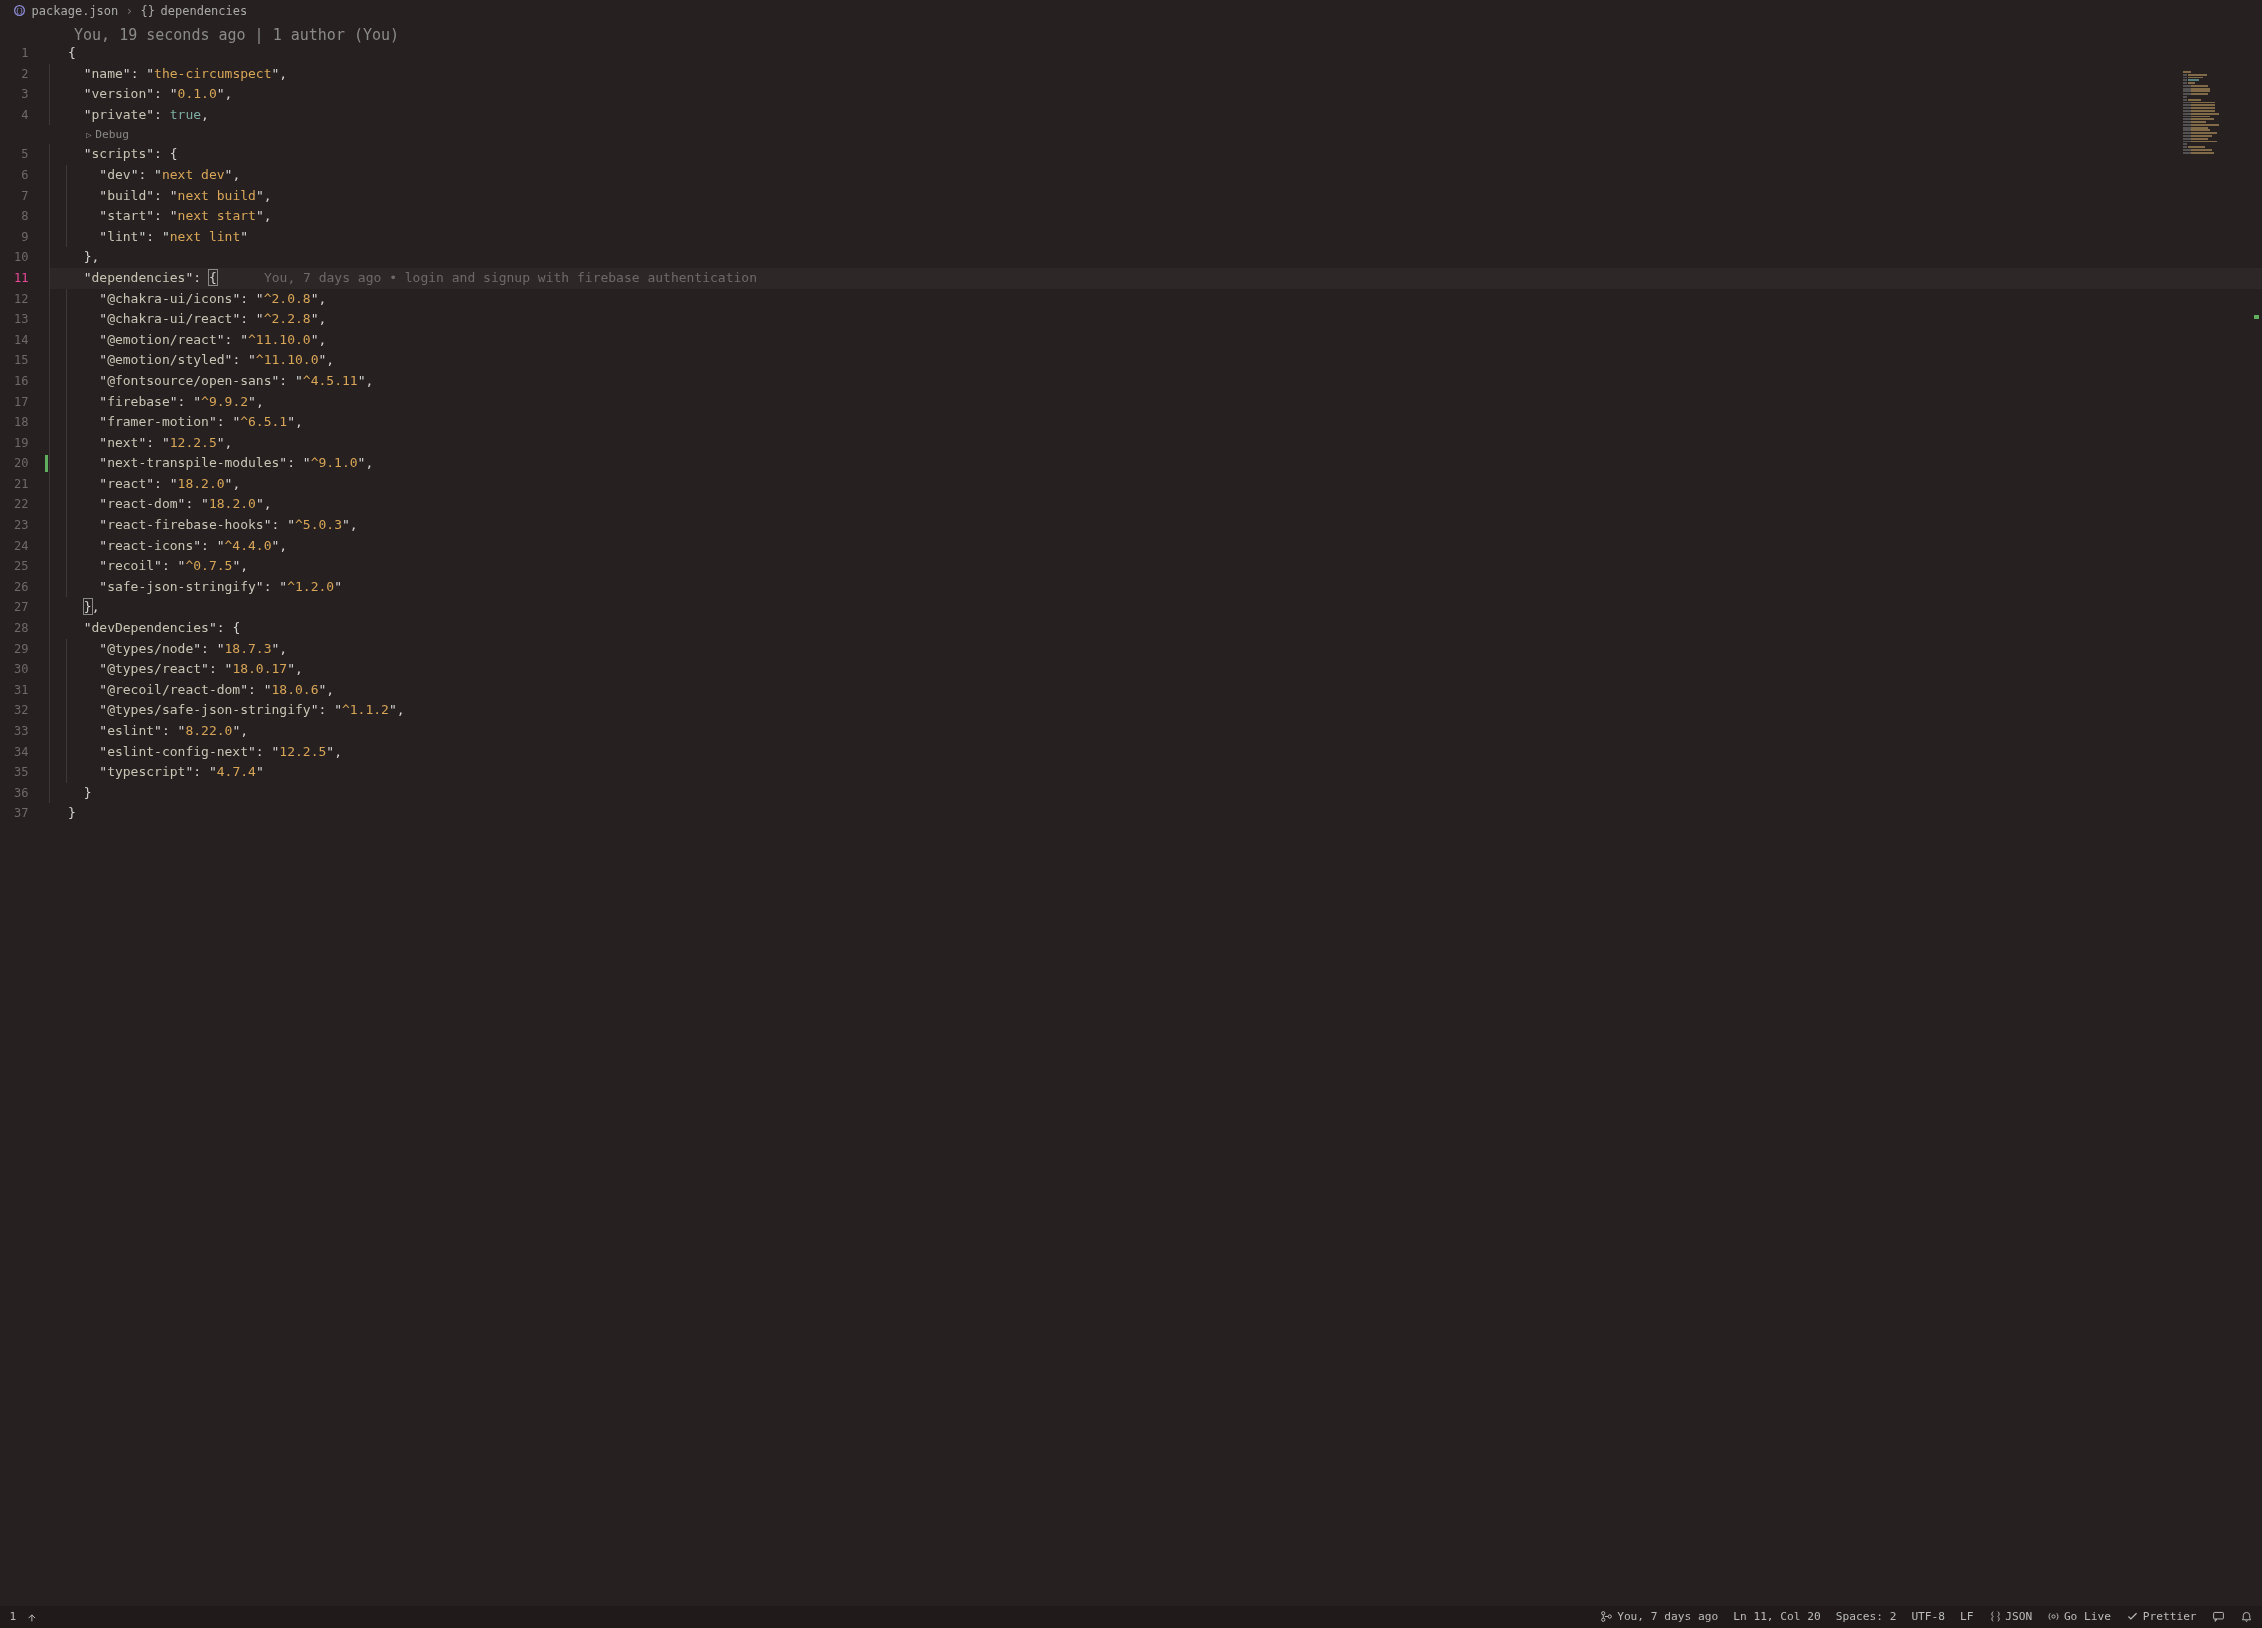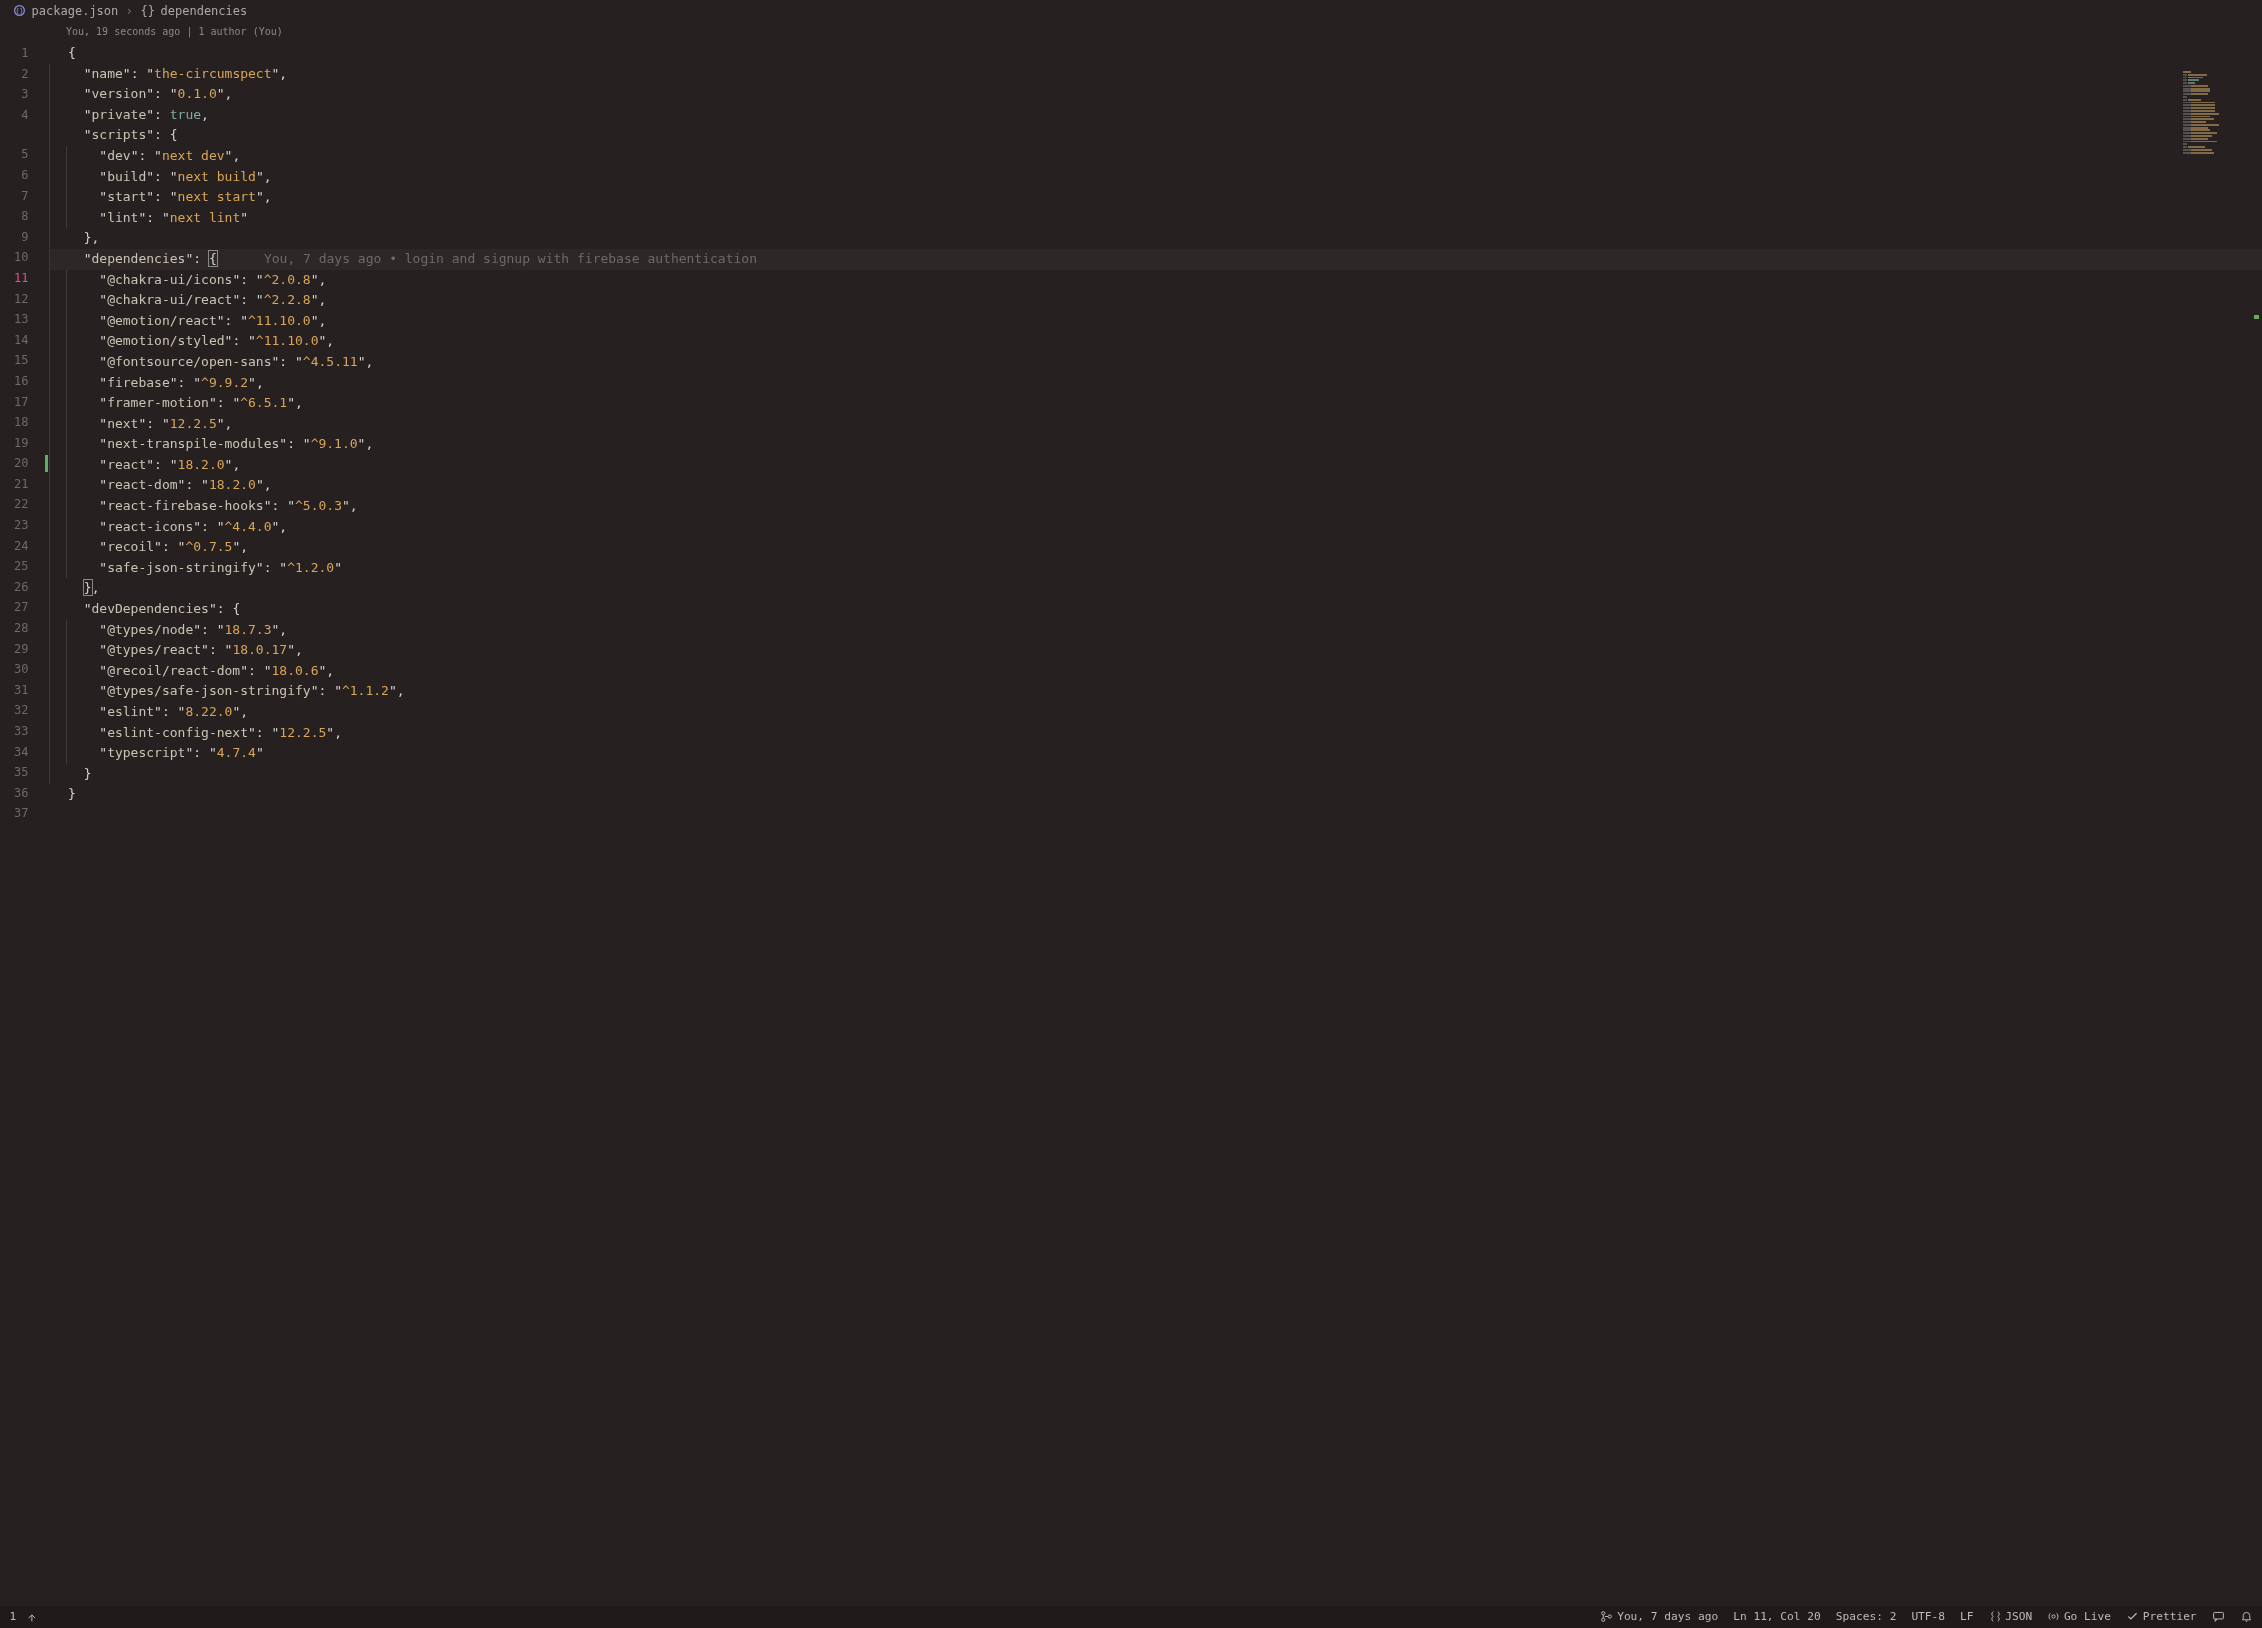--- a/index.html
+++ b/index.html
@@ -25,23 +25,24 @@
 .breadcrumbs .icon {
   width: 13px;
   height: 13px;
   display: inline-flex;
   align-items: center;
 }
 .breadcrumbs .chev { color: #777; margin: 0 1.9px; }
 .breadcrumbs .braces { color: #aaa; }
 .gitlens-info {
   padding: 1.9px 13px 1.9px 66px;
-  font-size: 10px;
+  font-size: 15px;
   color: #8a8a8a;
   height: 19px;
+  margin-left: 8px;
 }
 .editor-area {
   flex: 1;
   display: flex;
   position: relative;
   overflow: hidden;
 }
 .gutter {
   width: 49px;
   text-align: right;
@@ -214,20 +215,21 @@
     <div class="ln">35</div>
     <div class="ln">36</div>
     <div class="ln">37</div>
   </div>
 
   <div class="code" id="code">
       <div class="line"><span class="p">{</span></div>
       <div class="line"><span class="guide" style="left:0px"></span>  <span class="p">"</span><span class="k">name</span><span class="p">"</span><span class="p">: </span><span class="p">"</span><span class="s">the-circumspect</span><span class="p">"</span><span class="p">,</span></div>
       <div class="line"><span class="guide" style="left:0px"></span>  <span class="p">"</span><span class="k">version</span><span class="p">"</span><span class="p">: </span><span class="p">"</span><span class="s">0.1.0</span><span class="p">"</span><span class="p">,</span></div>
       <div class="line"><span class="guide" style="left:0px"></span>  <span class="p">"</span><span class="k">private</span><span class="p">"</span><span class="p">: </span><span class="b">true</span><span class="p">,</span></div>
+      <div class="codelens-line"><span class="tri">▷</span>Debug</div>
       <div class="line"><span class="guide" style="left:0px"></span>  <span class="p">"</span><span class="k">scripts</span><span class="p">"</span><span class="p">: </span><span class="p">{</span></div>
       <div class="line"><span class="guide" style="left:0px"></span><span class="guide" style="left:17px"></span>    <span class="p">"</span><span class="k">dev</span><span class="p">"</span><span class="p">: </span><span class="p">"</span><span class="s">next dev</span><span class="p">"</span><span class="p">,</span></div>
       <div class="line"><span class="guide" style="left:0px"></span><span class="guide" style="left:17px"></span>    <span class="p">"</span><span class="k">build</span><span class="p">"</span><span class="p">: </span><span class="p">"</span><span class="s">next build</span><span class="p">"</span><span class="p">,</span></div>
       <div class="line"><span class="guide" style="left:0px"></span><span class="guide" style="left:17px"></span>    <span class="p">"</span><span class="k">start</span><span class="p">"</span><span class="p">: </span><span class="p">"</span><span class="s">next start</span><span class="p">"</span><span class="p">,</span></div>
       <div class="line"><span class="guide" style="left:0px"></span><span class="guide" style="left:17px"></span>    <span class="p">"</span><span class="k">lint</span><span class="p">"</span><span class="p">: </span><span class="p">"</span><span class="s">next lint</span><span class="p">"</span></div>
       <div class="line"><span class="guide" style="left:0px"></span>  <span class="p">},</span></div>
       <div class="line current-line"><span class="guide" style="left:0px"></span>  <span class="p">"</span><span class="k">dependencies</span><span class="p">"</span><span class="p">: </span><span class="p cursor-brace">{</span>      <span class="gl">You, 7 days ago • login and signup with firebase authentication</span></div>
       <div class="line"><span class="guide" style="left:0px"></span><span class="guide" style="left:17px"></span>    <span class="p">"</span><span class="k">@chakra-ui/icons</span><span class="p">"</span><span class="p">: </span><span class="p">"</span><span class="s">^2.0.8</span><span class="p">"</span><span class="p">,</span></div>
       <div class="line"><span class="guide" style="left:0px"></span><span class="guide" style="left:17px"></span>    <span class="p">"</span><span class="k">@chakra-ui/react</span><span class="p">"</span><span class="p">: </span><span class="p">"</span><span class="s">^2.2.8</span><span class="p">"</span><span class="p">,</span></div>
       <div class="line"><span class="guide" style="left:0px"></span><span class="guide" style="left:17px"></span>    <span class="p">"</span><span class="k">@emotion/react</span><span class="p">"</span><span class="p">: </span><span class="p">"</span><span class="s">^11.10.0</span><span class="p">"</span><span class="p">,</span></div>

